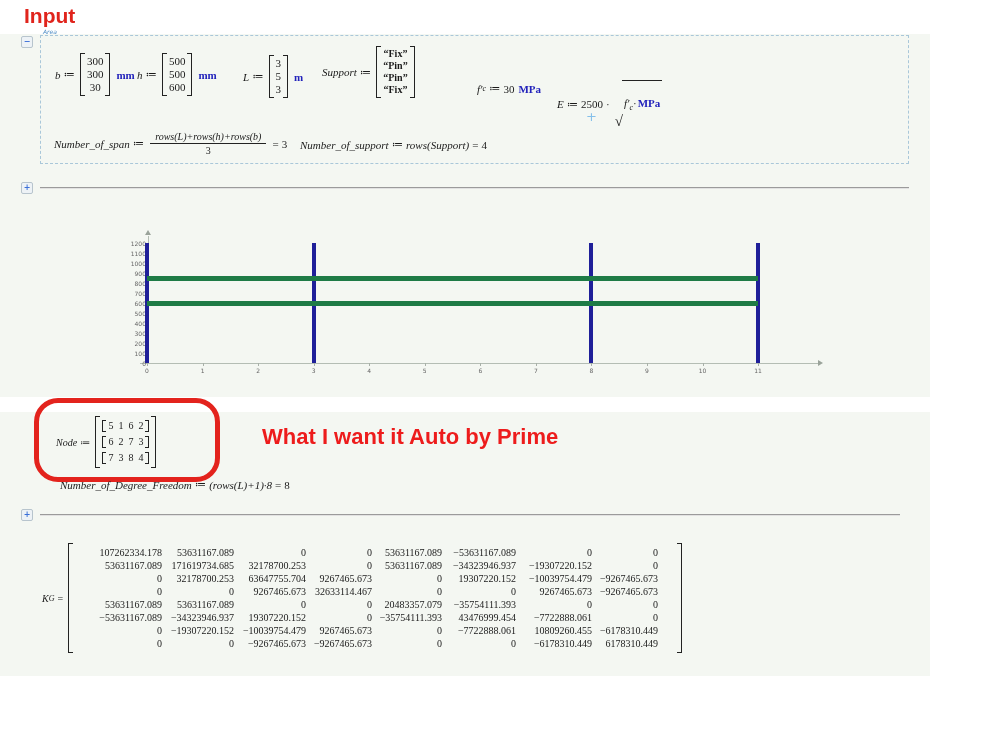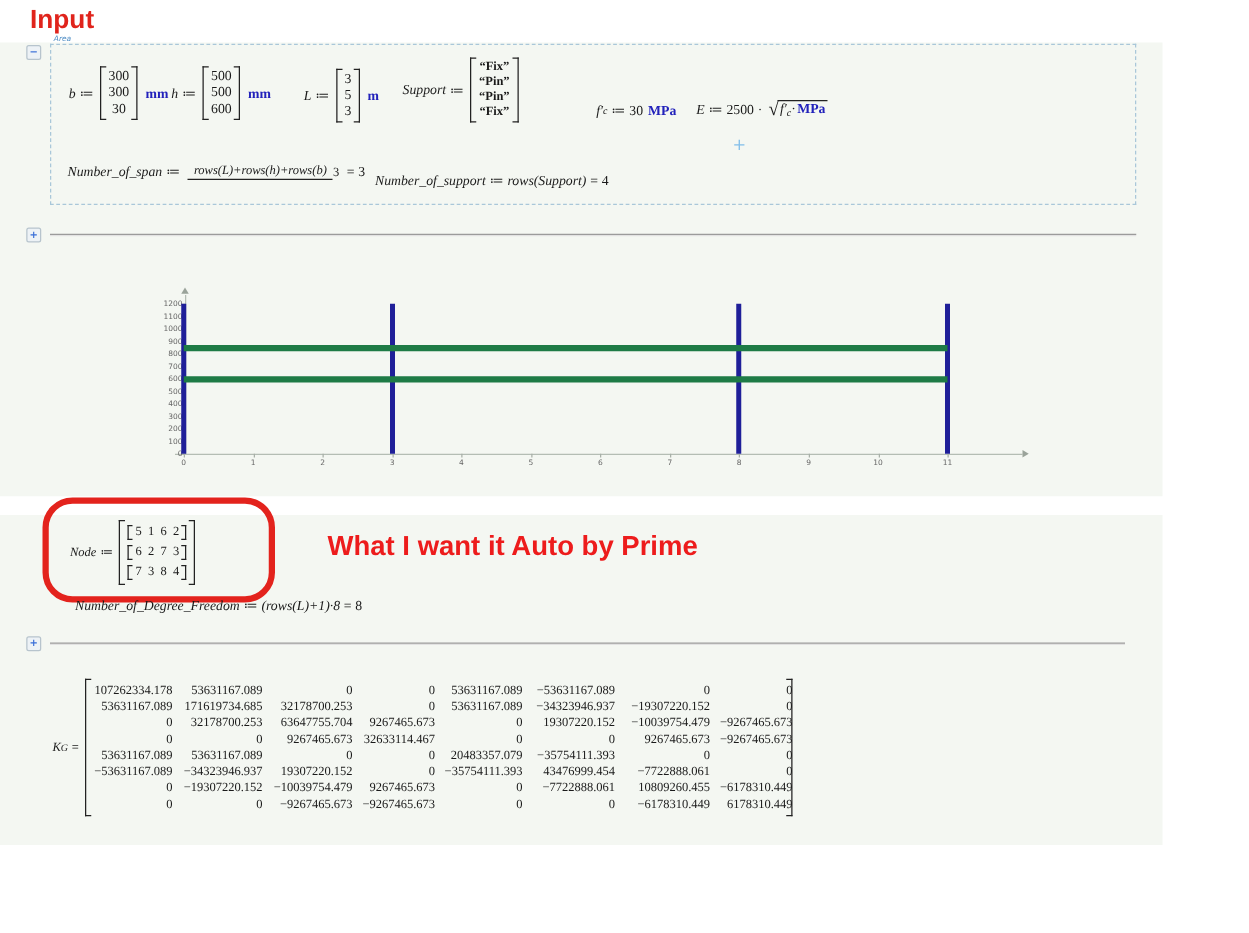--- a/index.html
+++ b/index.html
@@ -37,37 +37,37 @@
     position:relative;padding:2px 7px;margin:0 2px;}
   .mx::before{content:"";position:absolute;left:0;top:0;bottom:0;width:4px;
     border:1.5px solid #222;border-right:none;}
   .mx::after{content:"";position:absolute;right:0;top:0;bottom:0;width:4px;
     border:1.5px solid #222;border-left:none;}
   .mx-row{display:flex;gap:7px;justify-content:center;line-height:13px;}
   .mx-cell{text-align:center;}
 
   #support-def .mx-row{line-height:12px;font-size:10px;font-weight:600;}
 
-  .frac{display:inline-flex;flex-direction:row;align-items:center;margin:0 3px;font-size:10px;}
+  .frac{display:inline-flex;flex-direction:column;align-items:center;margin:0 3px;font-size:10px;}
   .frac .fnum{padding:0 5px 1px 5px;border-bottom:1px solid #222;}
   .frac .fden{padding-top:1px;}
 
   .sqrt{display:inline-flex;align-items:flex-end;margin-left:2px;}
   .sqrt .rad{font-style:normal;font-size:15px;line-height:13px;margin-right:-1px;}
-  .sqrt .sbody{border-top:1.2px solid #222;padding:0 2px;}
+  .sqrt .sbody{border-top:1.2px solid #222;padding:16px 2px;}
 
   #node-def{font-size:10px;}
   #node-def .mx-row{line-height:14px;position:relative;padding:0 6px;margin:1px 0;gap:5px;}
   #node-def .mx-row::before{content:"";position:absolute;left:0;top:1px;bottom:1px;width:3px;
     border:1.2px solid #222;border-right:none;}
   #node-def .mx-row::after{content:"";position:absolute;right:0;top:1px;bottom:1px;width:3px;
     border:1.2px solid #222;border-left:none;}
 
   #kg-def{font-size:10px;}
-  #kg-def .mx{padding:3px 0;}
+  #kg-def .mx{padding:3px 24px;}
   #kg-def .mx-row{gap:0;line-height:13px;}
   #kg-def .mx-cell{text-align:right;}
   #kg-def .mx-cell:nth-child(1){width:70px;}
   #kg-def .mx-cell:nth-child(2){width:72px;}
   #kg-def .mx-cell:nth-child(3){width:72px;}
   #kg-def .mx-cell:nth-child(4){width:66px;}
   #kg-def .mx-cell:nth-child(5){width:70px;}
   #kg-def .mx-cell:nth-child(6){width:74px;}
   #kg-def .mx-cell:nth-child(7){width:76px;}
   #kg-def .mx-cell:nth-child(8){width:66px;}

